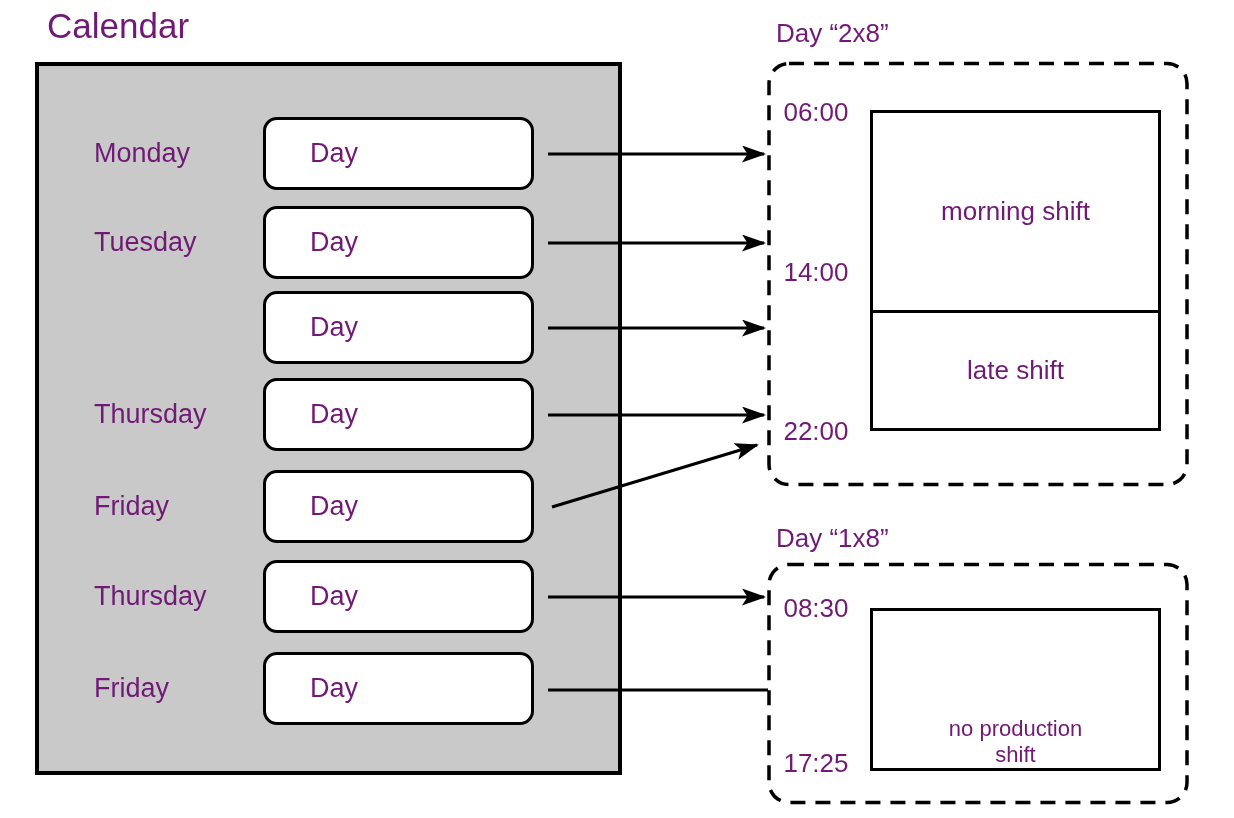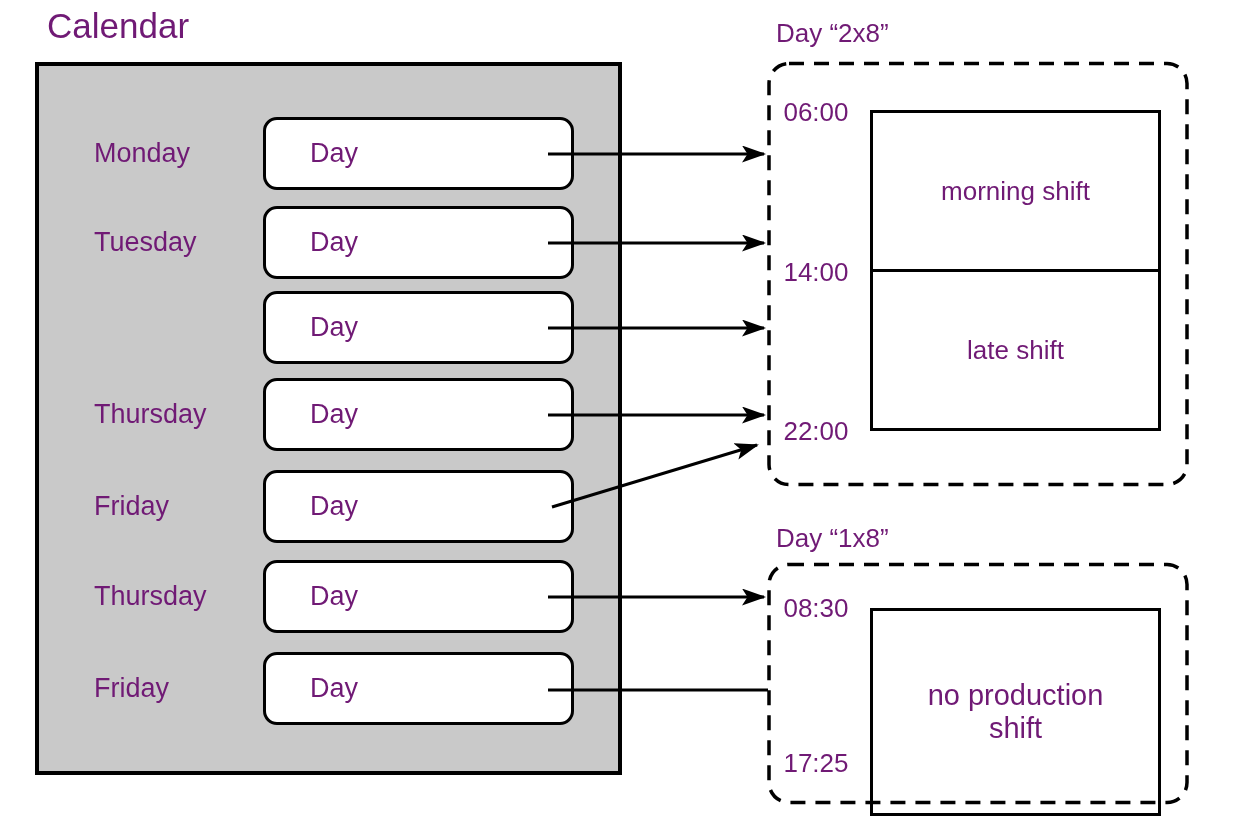--- a/index.html
+++ b/index.html
@@ -37,21 +37,21 @@
     height: 73px;
     display: flex;
     align-items: center;
     margin-left: 26px;
   }
   .day-label { font-size: 27px; }
   .day-box {
     position: absolute;
     left: 169px;
     top: 0;
-    width: 311px;
+    width: 271px;
     height: 73px;
     box-sizing: border-box;
     border: 3px solid #000000;
     border-radius: 14px;
     background: #ffffff;
     display: flex;
     align-items: center;
     padding-left: 44px;
     font-size: 27px;
   }
@@ -84,38 +84,38 @@
   .shift-cell {
     display: flex;
     align-items: center;
     justify-content: center;
     font-size: 26px;
     text-align: center;
     white-space: pre-line;
   }
   .cell-morning {
     flex: none;
-    height: 159px;
+    height: 200px;
     box-sizing: border-box;
     border-bottom: 3px solid #000000;
   }
   .cell-late { flex: 1; align-items: center; }
   .shift-single {
     position: absolute;
     left: 870px;
     top: 608px;
     width: 291px;
-    height: 208px;
+    height: 163px;
     box-sizing: border-box;
     border: 3px solid #000000;
     background: #ffffff;
     display: flex;
-    align-items: center;
+    align-items: flex-end;
     justify-content: center;
-    font-size: 29px;
+    font-size: 22px;
     text-align: center;
     white-space: pre-line;
   }
   .overlay {
     position: absolute;
     left: 0;
     top: 0;
     pointer-events: none;
   }
 </style>

